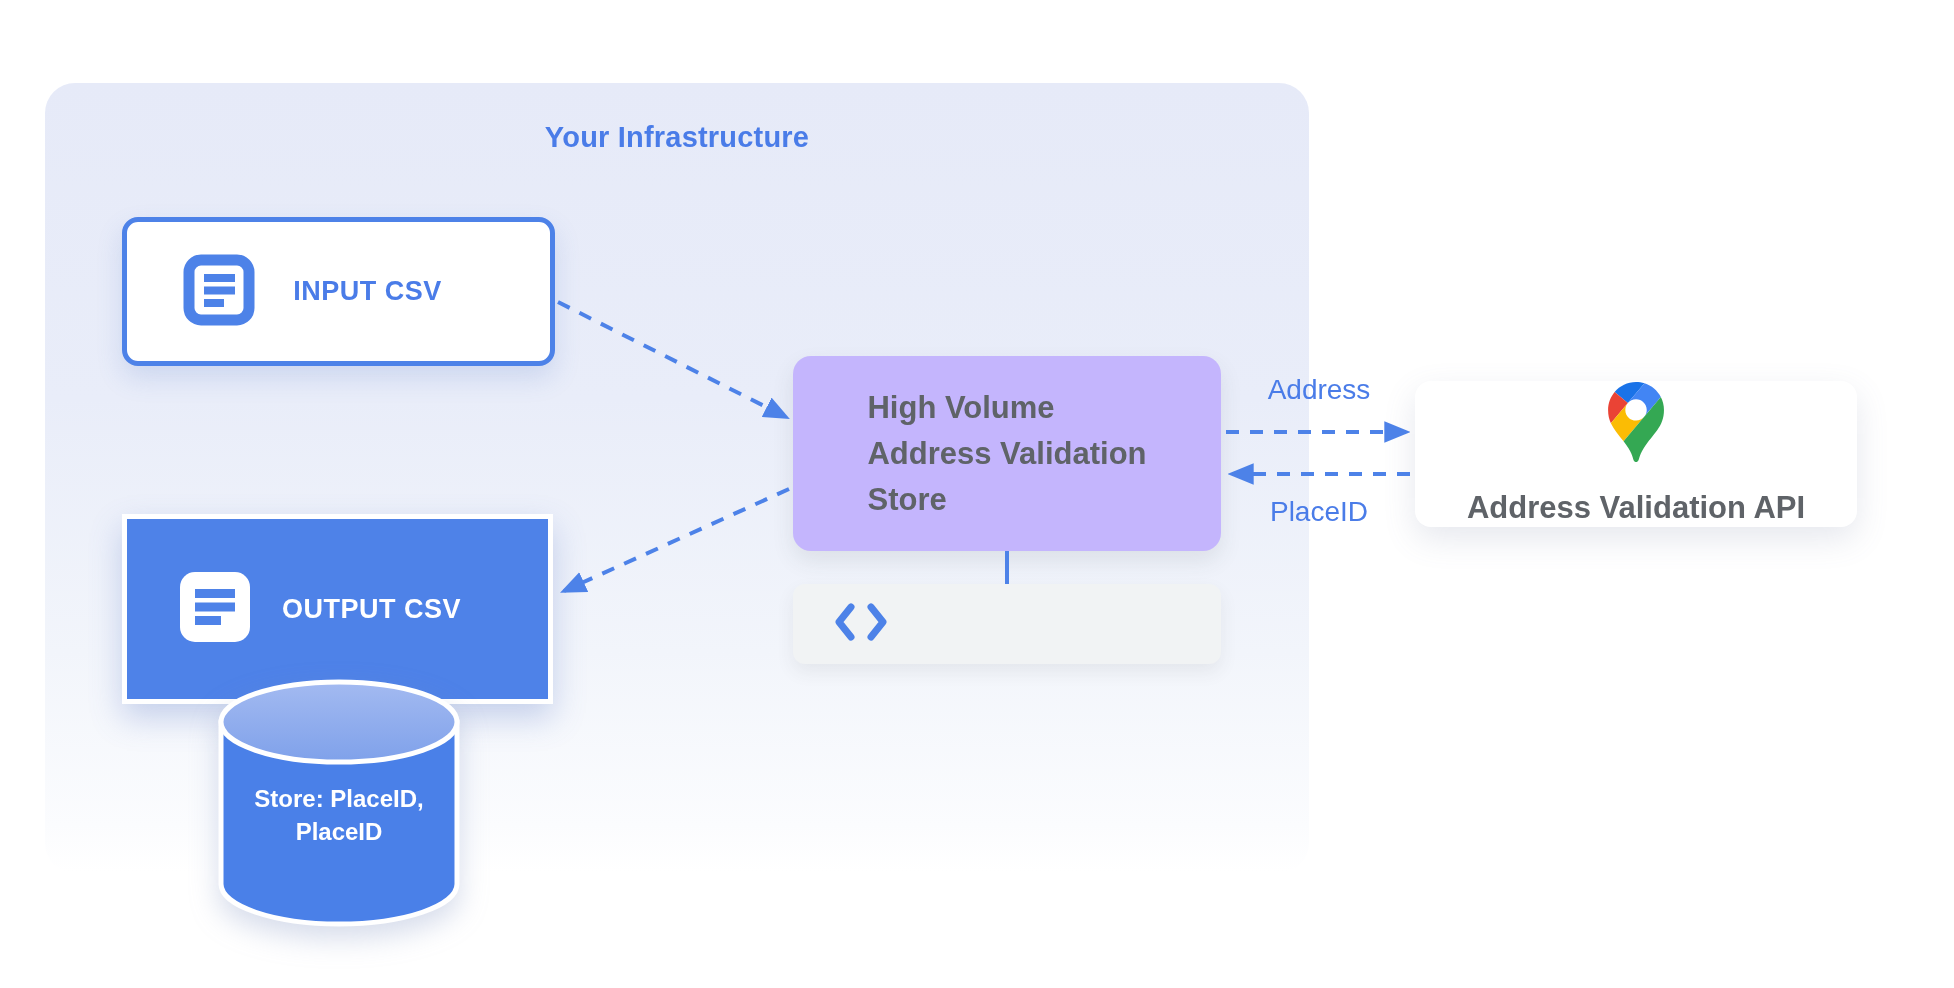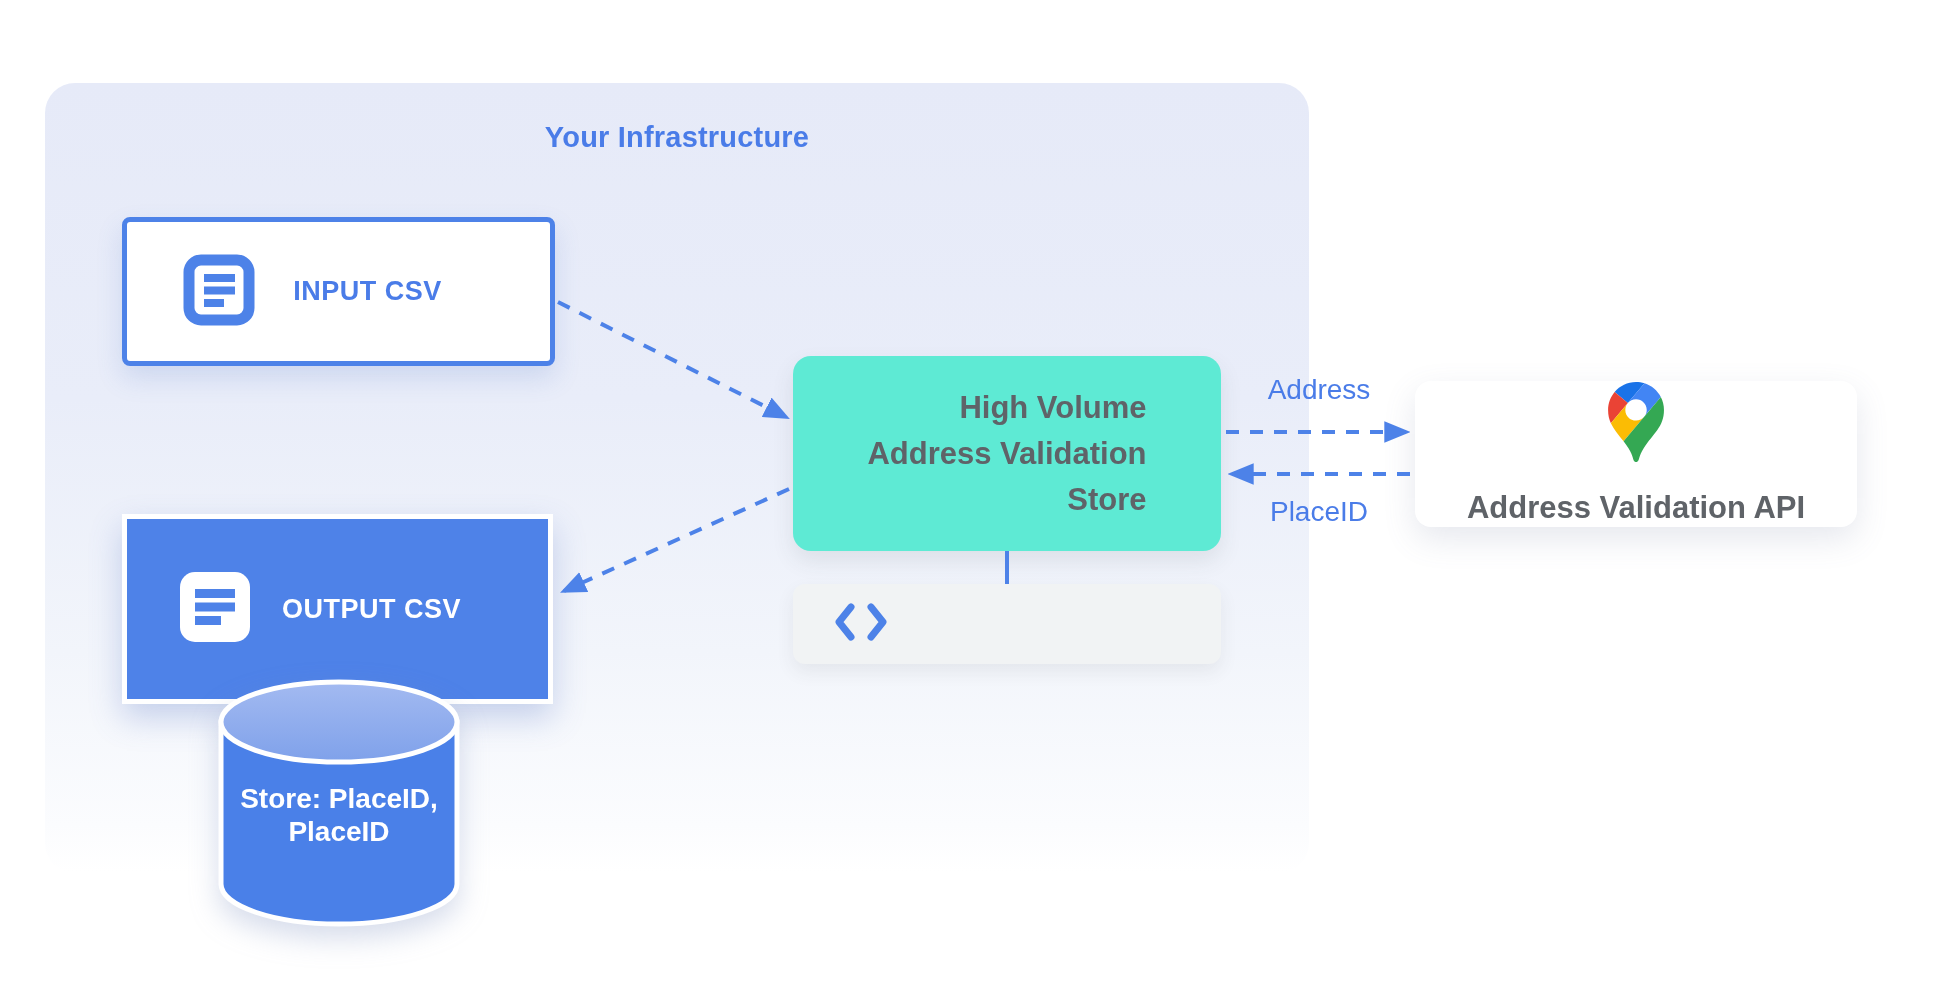--- a/index.html
+++ b/index.html
@@ -12,42 +12,42 @@
     border-radius:30px;
     background:linear-gradient(180deg,#E6EAF8 0%,#E9EDF9 40%,#F2F5FB 72%,#FBFCFE 94%,rgba(253,254,255,0) 100%);
   }
   .infra-title{
     position:absolute;left:0;top:38px;width:100%;text-align:center;
     font-size:29px;font-weight:700;color:#4A7CE8;letter-spacing:.2px;
   }
   .node{position:absolute;display:flex;align-items:center;box-sizing:border-box;}
   .input-box{
     left:122px;top:173px;width:433px;height:149px;background:#ffffff;
-    border:5px solid #4D82E8;border-radius:8px;
+    border:5px solid #4D82E8;border-radius:16px;
     box-shadow:0 12px 26px rgba(80,115,200,.18);
     justify-content:center;gap:38px;padding-right:52px;
   }
   .input-label{font-size:27px;font-weight:700;color:#4A7CE8;letter-spacing:.5px;}
   .output-box{
     left:122px;top:470px;width:431px;height:190px;background:#4E82E8;
     border:5px solid #ffffff;border-radius:0;
     box-shadow:0 14px 30px rgba(90,120,200,.30);
     justify-content:center;gap:30px;padding-right:36px;
   }
   .output-label{font-size:27px;font-weight:700;color:#ffffff;letter-spacing:.5px;}
   .cylinder-wrap{position:absolute;left:214px;top:630px;width:250px;height:268px;}
   .cylinder-svg{filter:drop-shadow(0 12px 14px rgba(120,140,190,.30));}
   .cylinder-text{
     position:absolute;left:0;top:108px;width:250px;text-align:center;
-    color:#ffffff;font-size:28px;font-weight:700;line-height:33px;
+    color:#ffffff;font-size:24px;font-weight:700;line-height:33px;
   }
   .script-box{
-    left:793px;top:312px;width:428px;height:195px;background:#5eead4;
+    left:793px;top:312px;width:428px;height:195px;background:#c4b5fd;
     border-radius:18px;box-shadow:0 10px 22px rgba(60,64,67,.10);
-    justify-content:center;text-align:right;
+    justify-content:center;text-align:left;
   }
   .script-text{font-size:31px;font-weight:700;color:#5F6368;line-height:46px;}
   .script-text span{display:block;}
   .lib-box{
     left:793px;top:540px;width:428px;height:80px;background:#F1F3F4;
     border-radius:12px;box-shadow:0 8px 18px rgba(60,64,67,.08);
     gap:42px;padding-left:42px;
   }
   .lib-text{font-size:29px;font-weight:700;color:#5F6368;line-height:37px;text-align:left;}
   .lib-text span{display:block;}

